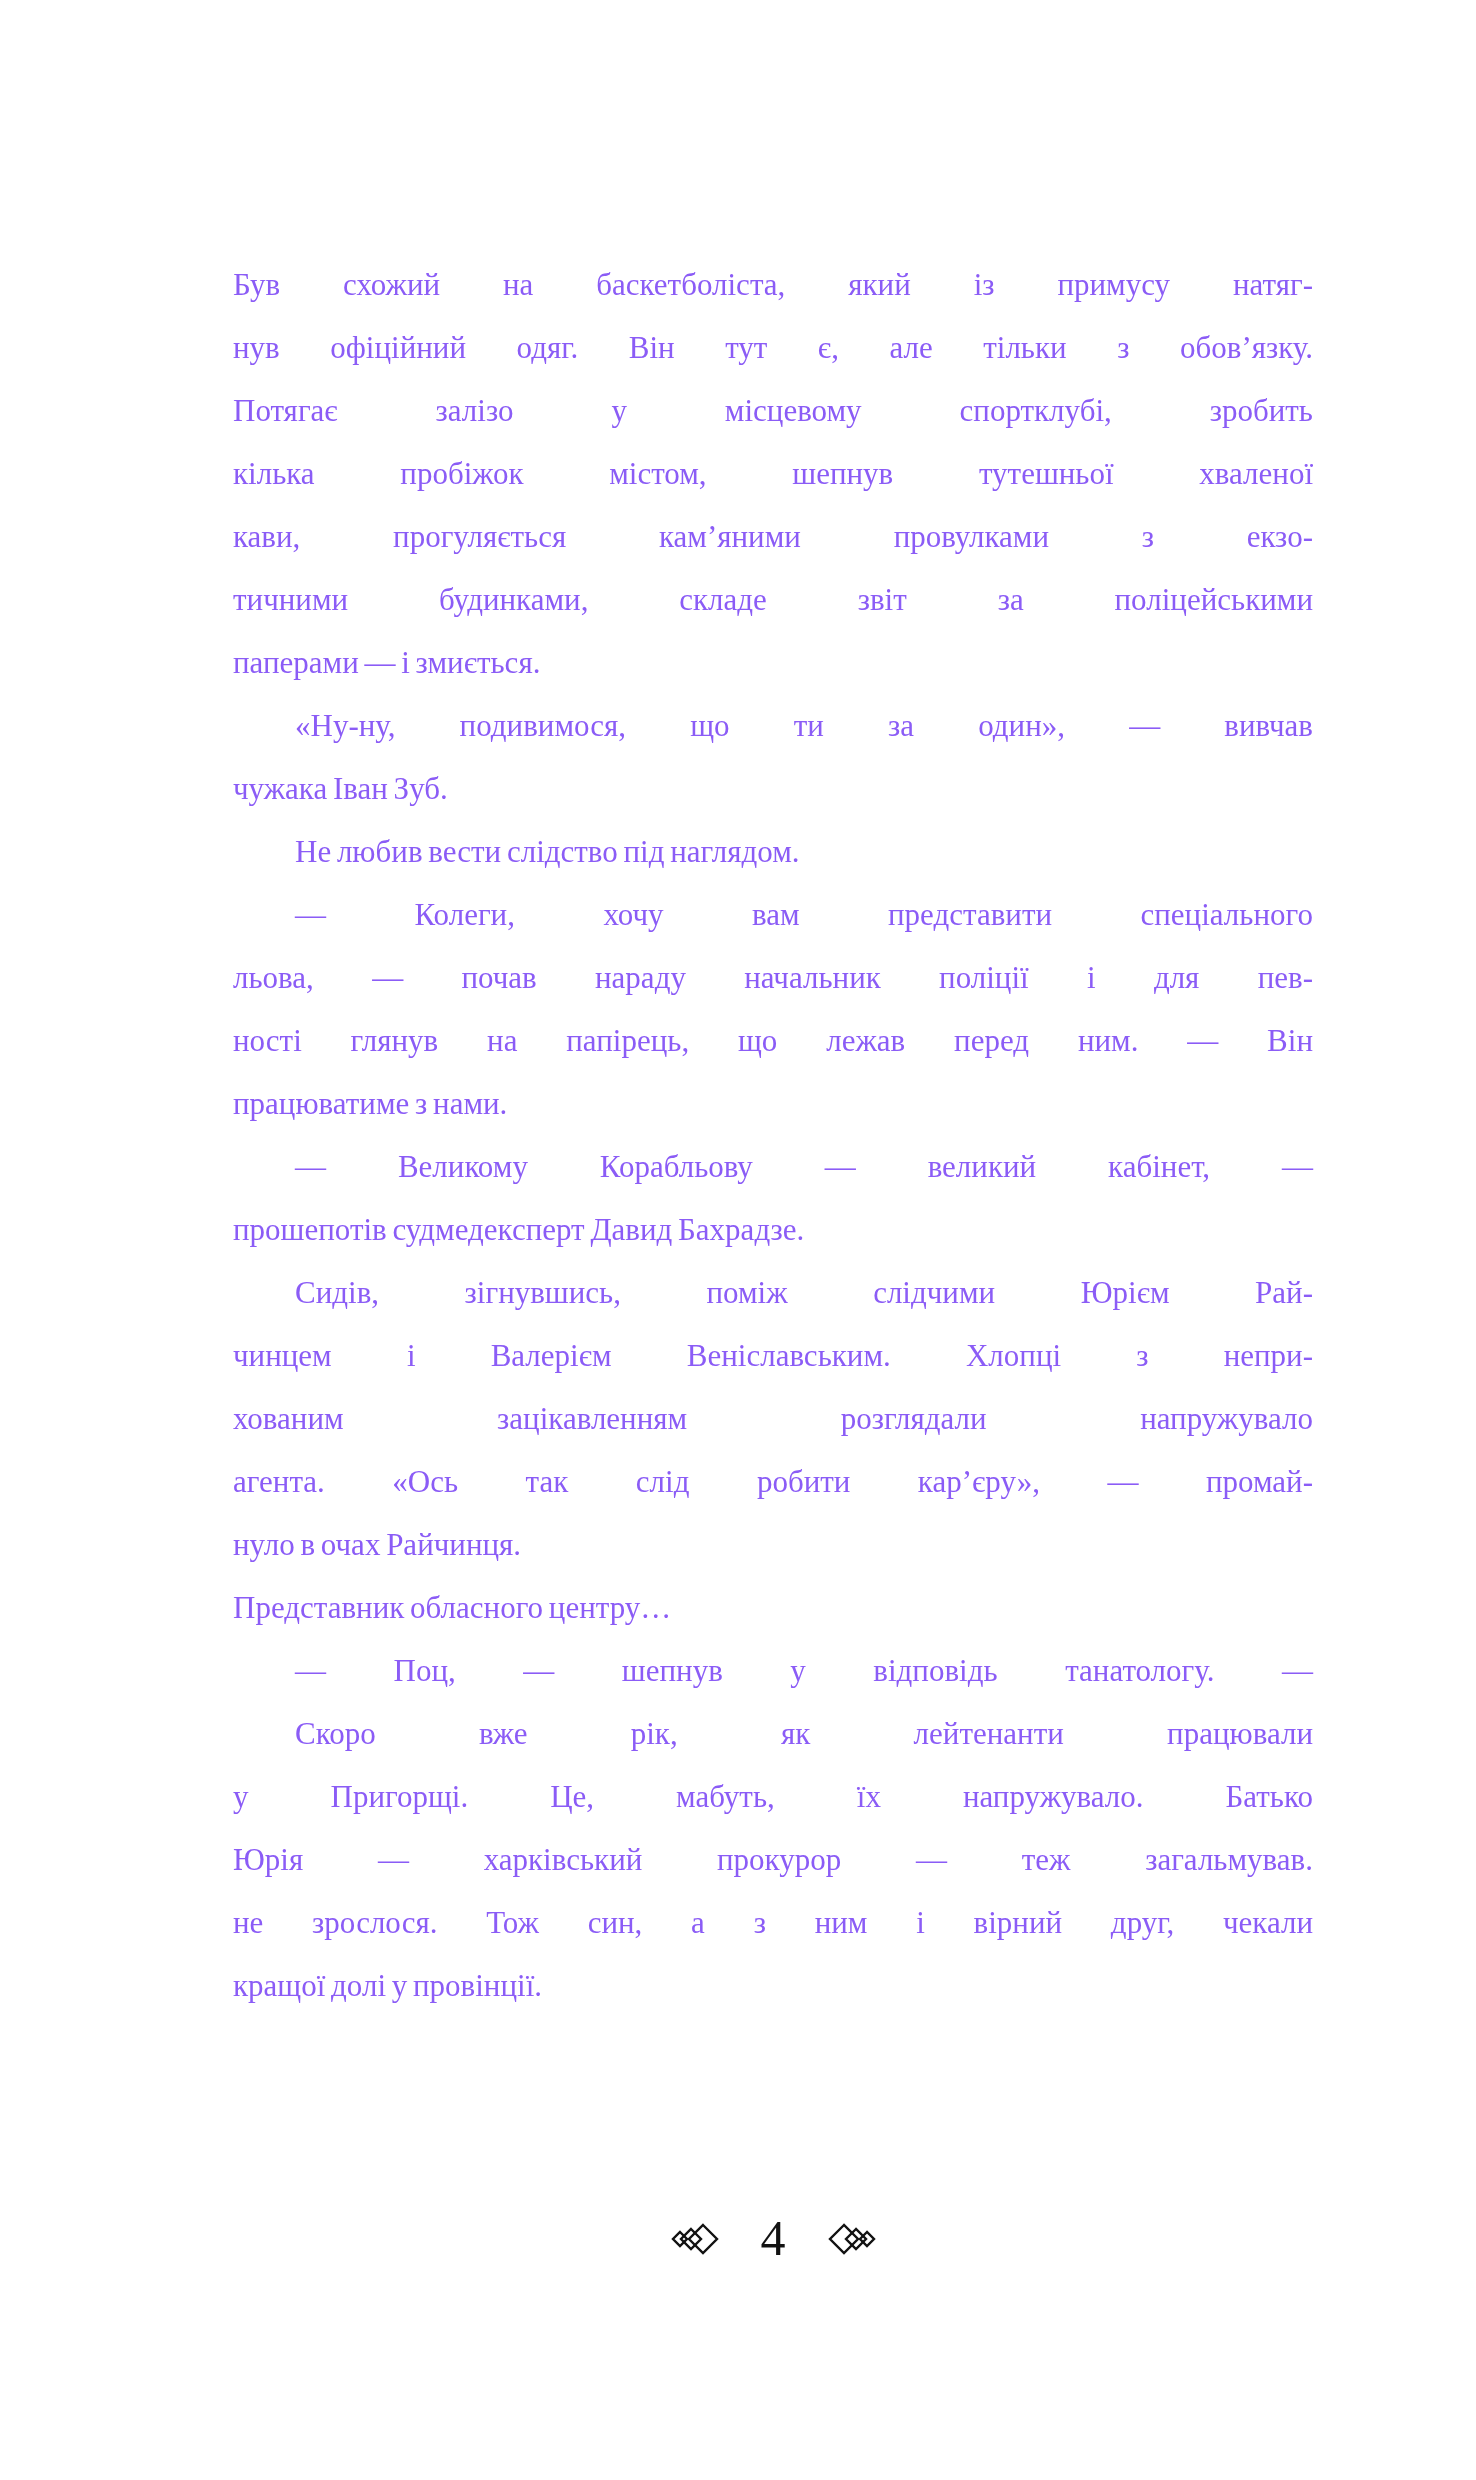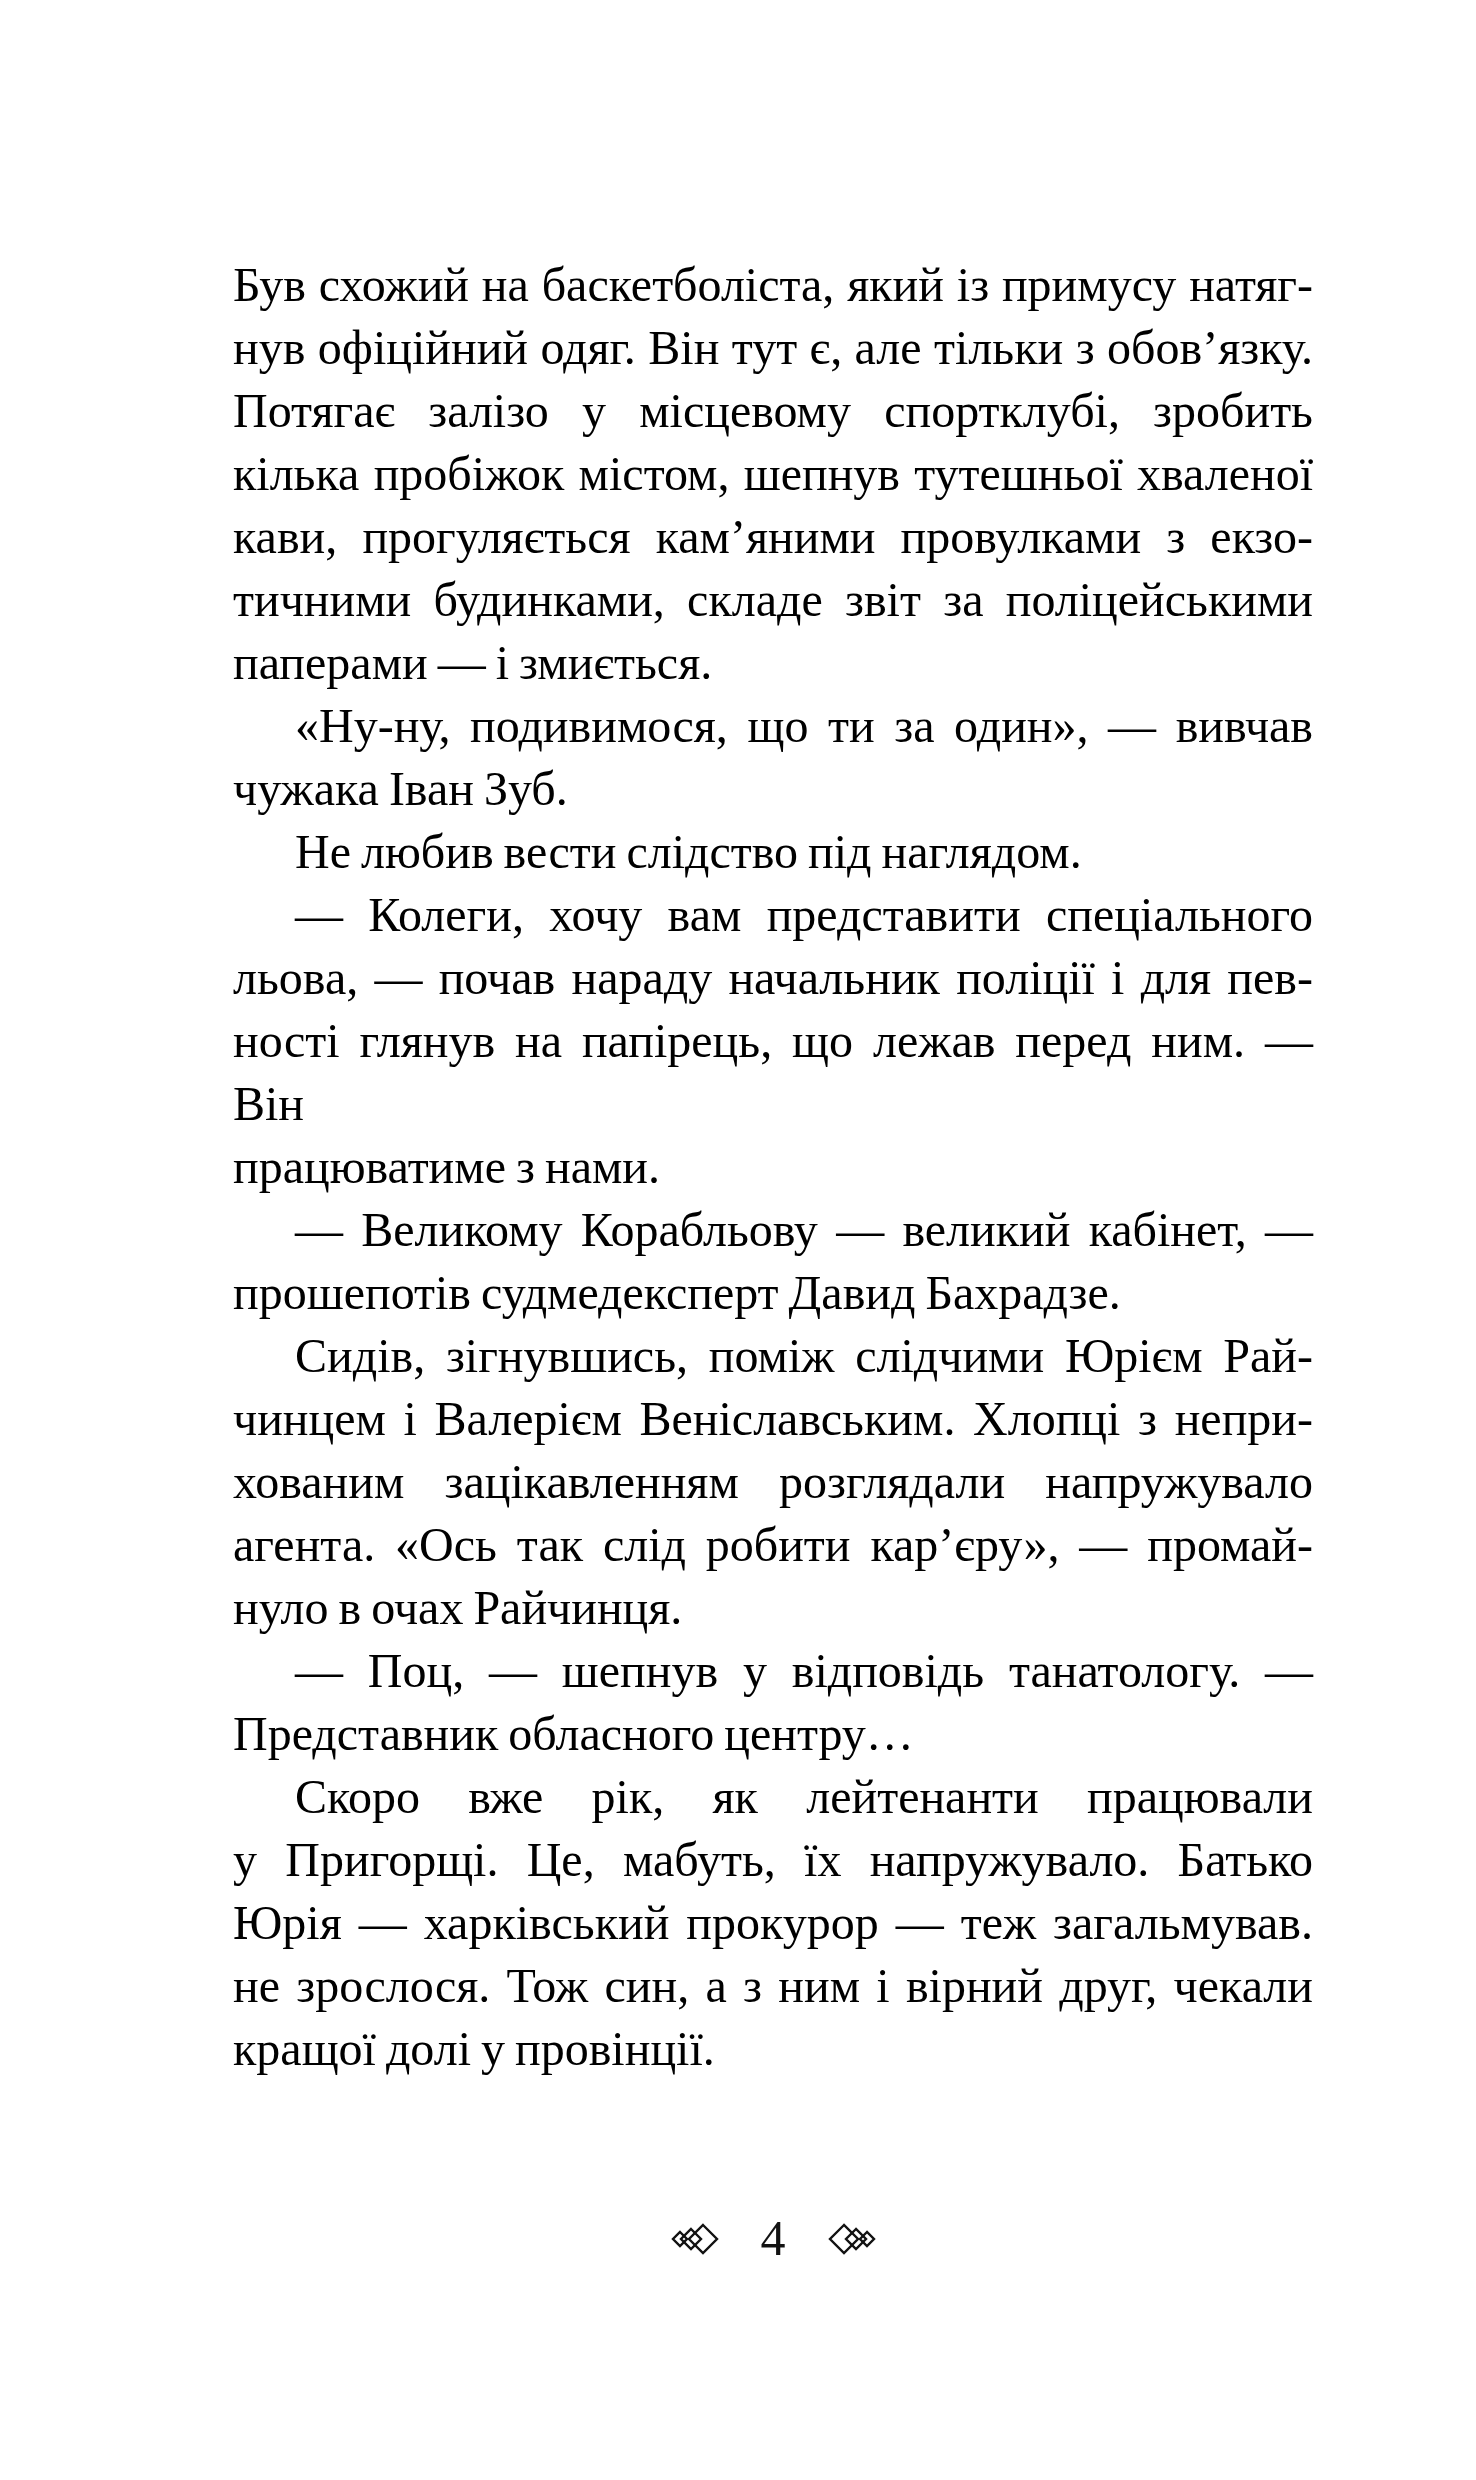--- a/index.html
+++ b/index.html
@@ -20,26 +20,26 @@
     inset: 0;
     background: #ffffff;
   }
   .textblock {
     position: absolute;
     left: 233px;
     top: 253px;
     width: 1080px;
   }
   .line {
-    font-size: 48px;
+    font-size: 31px;
     line-height: 63px;
     word-spacing: -2px;
     text-align: justify;
     text-align-last: justify;
-    color: #000000;
+    color: #8b5cf6;
   }
   .line.indent {
     text-indent: 62px;
   }
   .line.para-end {
     text-align: right;
     text-align-last: left;
   }
   .footer {
     position: absolute;
@@ -84,22 +84,22 @@
       <div class="line">льова, — почав нараду начальник поліції і для пев-</div>
       <div class="line">ності глянув на папірець, що лежав перед ним. — Він</div>
       <div class="line para-end">працюватиме з нами.</div>
       <div class="line indent">— Великому Корабльову — великий кабінет, —</div>
       <div class="line para-end">прошепотів судмедексперт Давид Бахрадзе.</div>
       <div class="line indent">Сидів, зігнувшись, поміж слідчими Юрієм Рай-</div>
       <div class="line">чинцем і Валерієм Веніславським. Хлопці з непри-</div>
       <div class="line">хованим зацікавленням розглядали напружувало</div>
       <div class="line">агента. «Ось так слід робити кар’єру», — промай-</div>
       <div class="line para-end">нуло в очах Райчинця.</div>
+      <div class="line para-end">Представник обласного центру…</div>
       <div class="line indent">— Поц, — шепнув у відповідь танатологу. —</div>
-      <div class="line para-end">Представник обласного центру…</div>
       <div class="line indent">Скоро вже рік, як лейтенанти працювали</div>
       <div class="line">у Пригорщі. Це, мабуть, їх напружувало. Батько</div>
       <div class="line">Юрія — харківський прокурор — теж загальмував.</div>
       <div class="line">не зрослося. Тож син, а з ним і вірний друг, чекали</div>
       <div class="line para-end">кращої долі у провінції.</div>
     </div>
 
   <div class="footer">
     <span class="orn">
       <svg width="48" height="36" viewBox="0 0 48 36" xmlns="http://www.w3.org/2000/svg">

